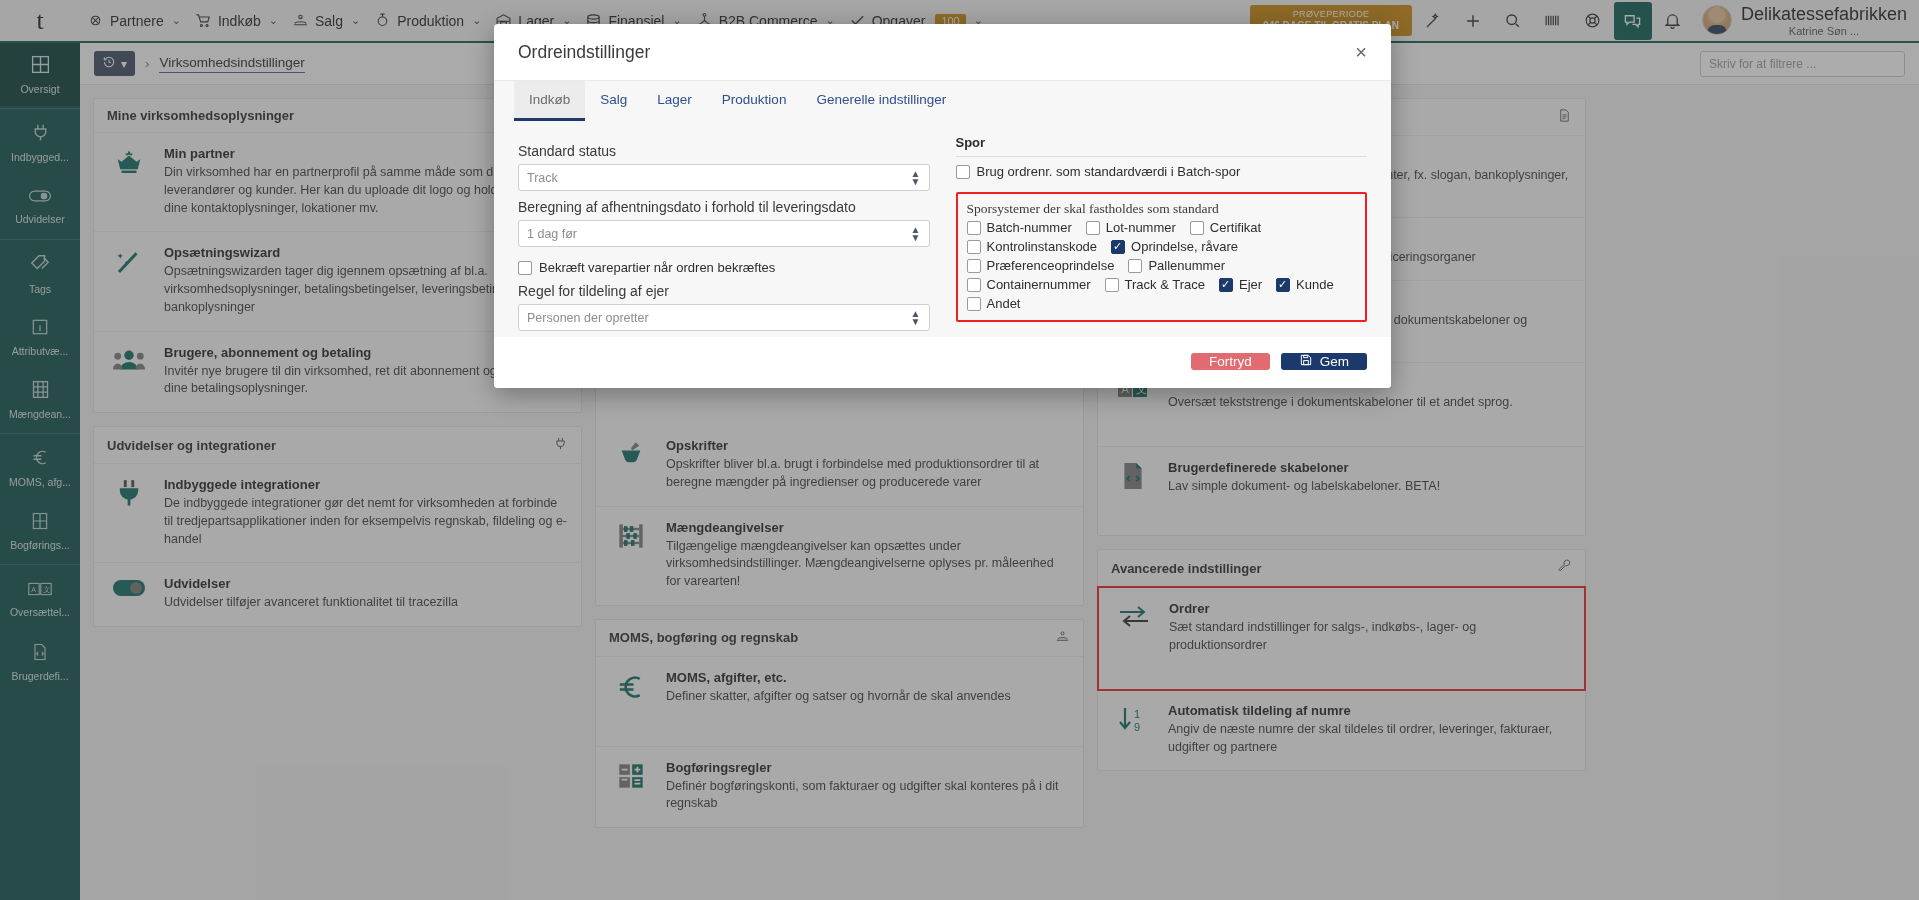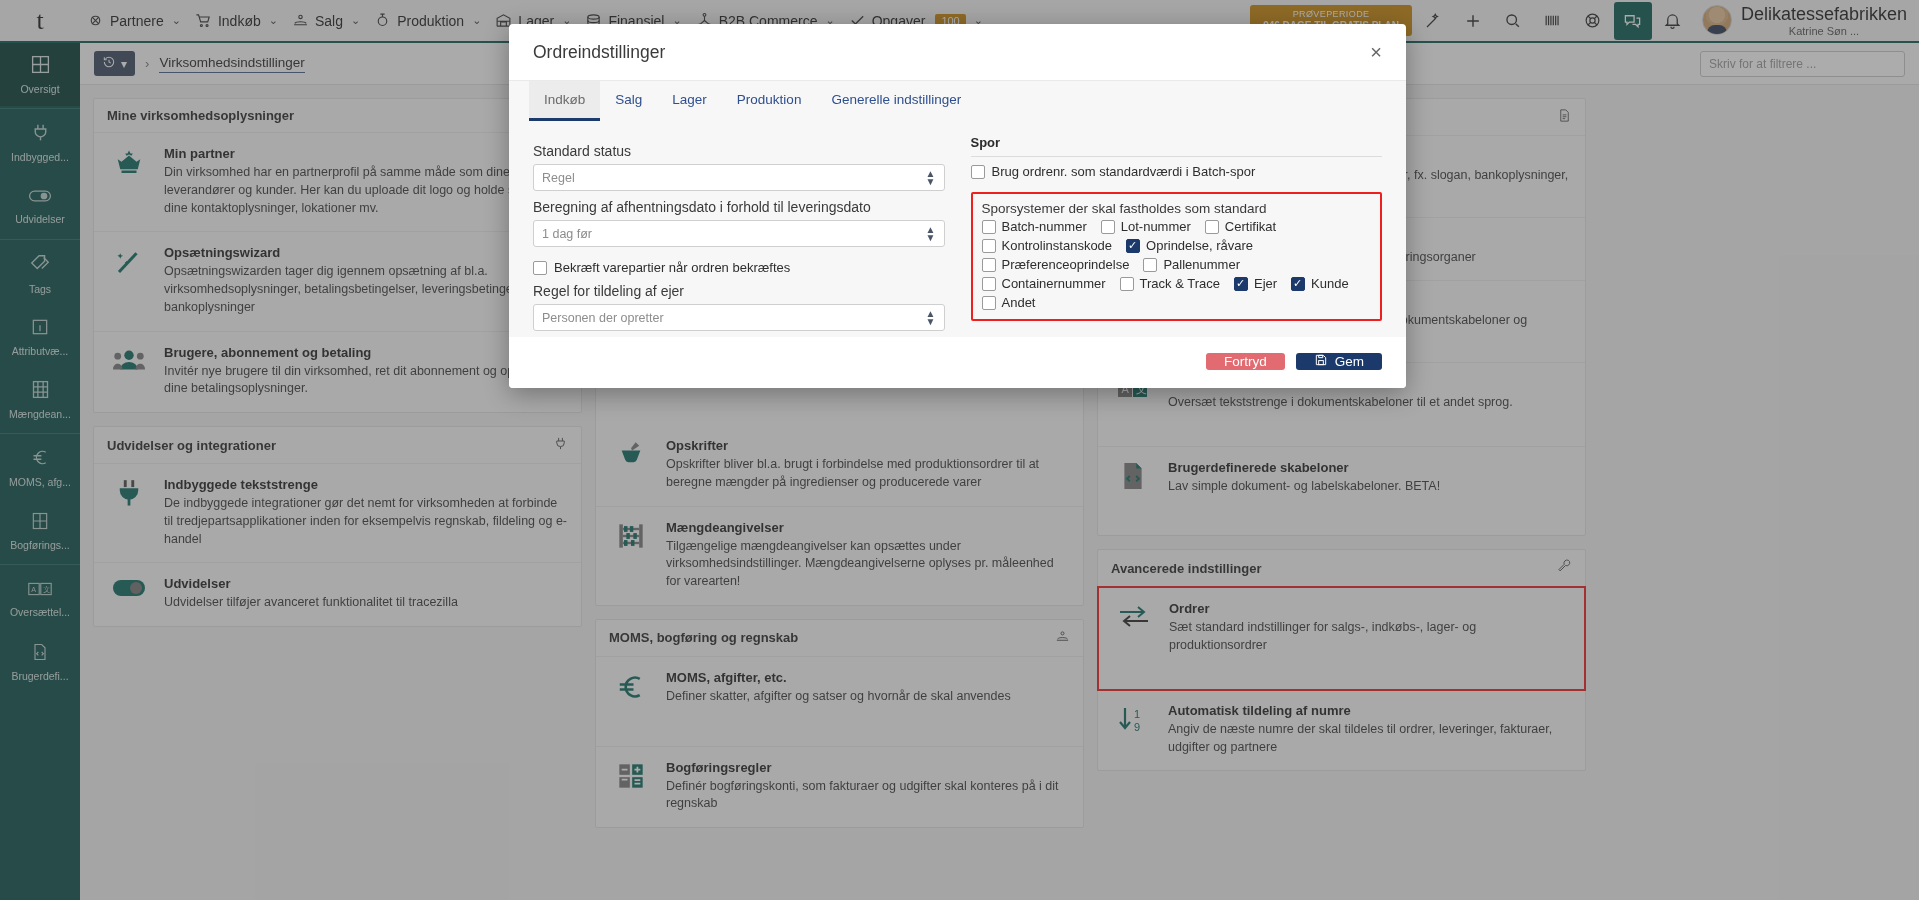--- a/index.html
+++ b/index.html
@@ -106,21 +106,21 @@
   .row.hl { border: 2px solid #f01f1f; margin: -1px; }
   .row-ic { width: 44px; min-width: 44px; display: flex; align-items: flex-start; justify-content: center; padding-top: 2px; color: #0d6b60; }
   .row-tx .t { font-size: 13px; font-weight: bold; color: #242424; margin-bottom: 3px; }
   .row-tx .d { font-size: 12.5px; color: #3a3a3a; line-height: 1.42; }
 
   
   .dim { position: absolute; inset: 0; background: rgba(70,70,70,0.45); z-index: 10; }
 
   
   .modal {
-    position: absolute; left: 509px; top: 24px; width: 897px;
+    position: absolute; left: 494px; top: 24px; width: 897px;
     background: #fff; border-radius: 4px; z-index: 20;
     box-shadow: 0 6px 26px rgba(0,0,0,.32);
   }
   .modal-head { height: 56px; display: flex; align-items: center; padding: 0 24px; }
   .modal-title { font-size: 17.5px; color: #3b3b3b; }
   .modal-x { margin-left: auto; font-size: 20px; color: #666; cursor: pointer; line-height: 1; }
   .modal-tabs { display: flex; background: #f7f7f7; border-top: 1px solid #eaeaea; padding: 0 20px; }
   .mtab {
     padding: 11px 15px; font-size: 13.5px; color: #2e4f8f; cursor: pointer; border-bottom: 2px solid transparent;
   }
@@ -139,21 +139,21 @@
     background: #1b3a6b; border-color: #1b3a6b; position: relative;
   }
   .cbx.on::after {
     content: "✓"; position: absolute; left: 1px; top: -2px; color: #fff; font-size: 11px; line-height: 14px;
   }
   .cb-label { font-size: 13px; color: #2e2e2e; white-space: nowrap; }
   .spor-title { font-size: 13px; font-weight: bold; color: #2b2b2b; margin-bottom: 6px; }
   .spor-hr { border-top: 1px solid #dcdcdc; margin: 0 0 2px 0; }
   .spor-cb { display: flex; align-items: center; gap: 7px; margin-top: 7px; }
   .track-box { border: 2px solid #f01f1f; border-radius: 2px; padding: 7px 9px 9px 9px; margin-top: 13px; background: #f7f7f7; }
-  .track-title { font-size: 13.5px; color: #3a3a3a; margin-bottom: 3px; }
+  .track-title { font-size: 13.5px; color: #3a3a3a; margin-bottom: 3px; font-family: Liberation Serif, serif; }
   .track-grid { display: flex; flex-wrap: wrap; row-gap: 4px; }
   .track-item { display: flex; align-items: center; gap: 6px; margin-right: 14px; }
   .modal-foot { display: flex; justify-content: flex-end; gap: 11px; padding: 16px 24px 18px 24px; background: #fff; border-radius: 0 0 4px 4px; }
   .btn { border: none; border-radius: 3px; font-size: 13.5px; padding: 0 18px; cursor: pointer; color: #fff; display:flex; align-items:center; gap:7px; font-family: inherit;}
   .btn.cancel { background: #e26b72; }
   .btn.save { background: #1b3a6b; }
   .fill-gap { height: 18px; }
 </style>
 </head>
 <body>
@@ -463,21 +463,21 @@
           <div class="row">
             <div class="row-ic">
                 <svg width="28" height="30" viewBox="0 0 24 26">
                   <rect x="7.5" y="1" width="2.5" height="6" fill="#4a4a4a"></rect>
                   <rect x="14" y="1" width="2.5" height="6" fill="#4a4a4a"></rect>
                   <path d="M4 8h16v2a8 8 0 01-16 0z" fill="#0d6b60"></path>
                   <rect x="10.8" y="16" width="2.4" height="7" fill="#0d6b60"></rect>
                 </svg>
               </div>
             <div class="row-tx">
-              <div class="t">Indbyggede tekststrenge</div>
+              <div class="t">Indbyggede integrationer</div>
               <div class="d">De indbyggede integrationer gør det nemt for virksomheden at forbinde til tredjepartsapplikationer inden for eksempelvis regnskab, fildeling og e-handel</div>
             </div>
           </div>
           <div class="row">
             <div class="row-ic">
                 <svg width="34" height="20" viewBox="0 0 34 20">
                   <rect x="1" y="2" width="32" height="16" rx="8" fill="#0d6b60"></rect>
                   <circle cx="24" cy="10" r="6" fill="#777"></circle>
                 </svg>
               </div>
@@ -690,21 +690,21 @@
       <div class="mtab">Lager</div>
       <div class="mtab">Produktion</div>
       <div class="mtab">Generelle indstillinger</div>
     </div>
 
     <div class="modal-body">
 
       <div class="mcol">
         <div class="fld-label">Standard status</div>
         <div class="sel-box">
-          <span>Regel</span>
+          <span>Track</span>
           <span class="spin">▲<br>▼</span>
         </div>
 
         <div class="fld-label">Beregning af afhentningsdato i forhold til leveringsdato</div>
         <div class="sel-box">
           <span>1 dag før</span>
           <span class="spin">▲<br>▼</span>
         </div>
 
         <div class="cbrow">

